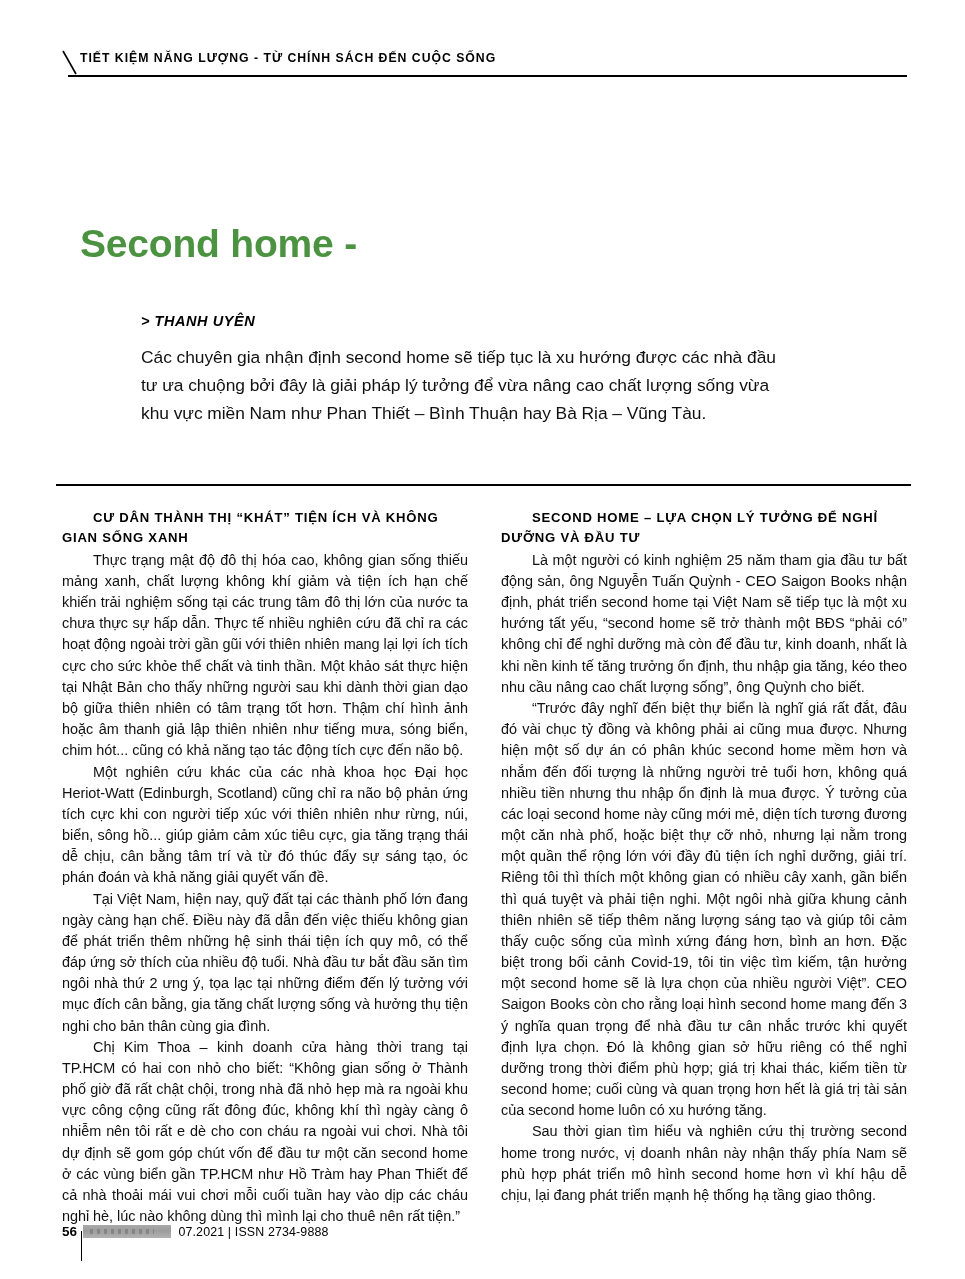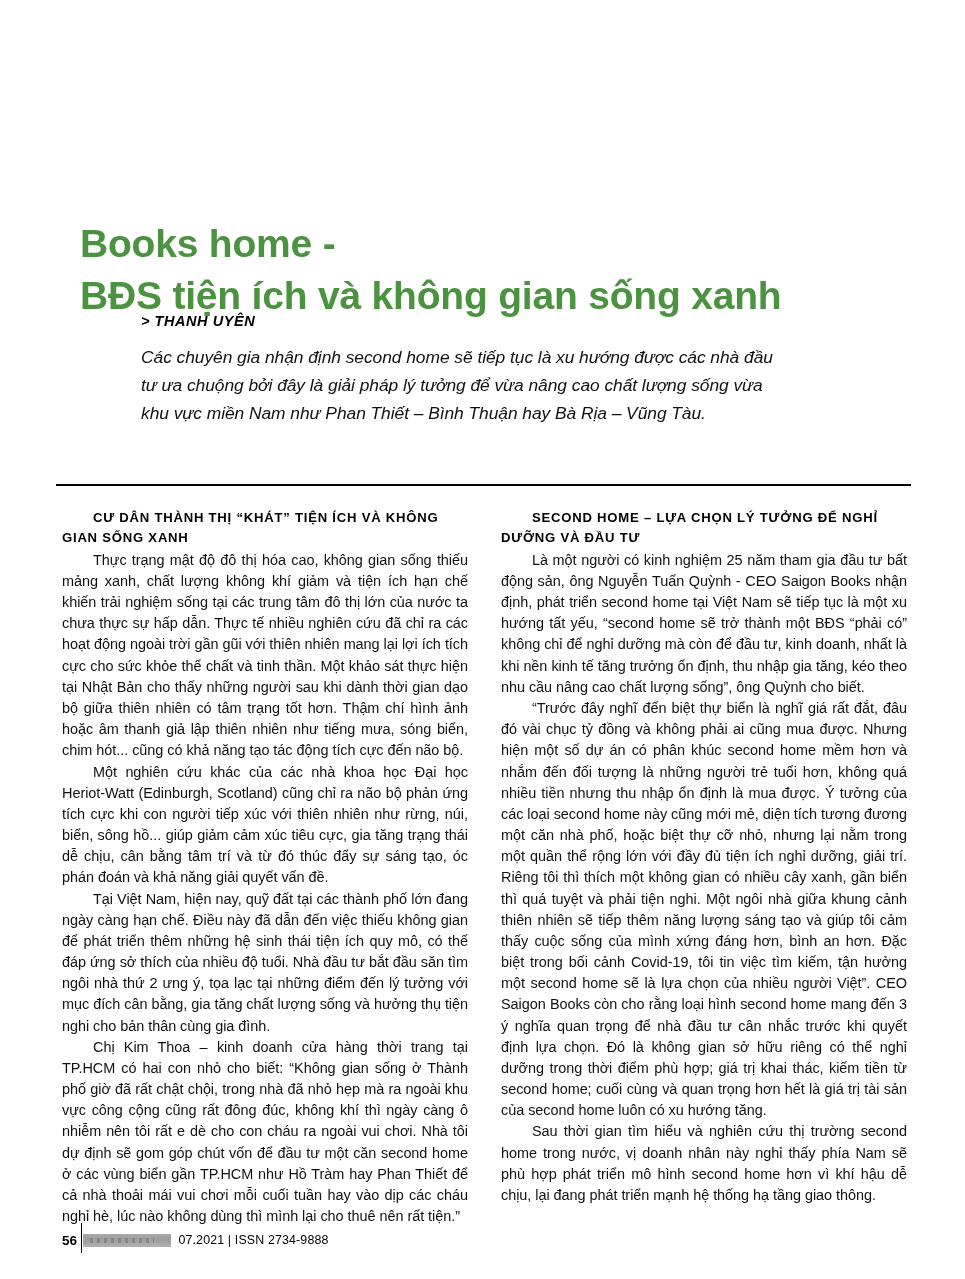--- a/index.html
+++ b/index.html
@@ -89,21 +89,20 @@
   .deck {
     position: absolute;
     left: 141px;
     top: 343px;
     width: 700px;
     font-size: 17.4px;
     line-height: 1.62;
     color: #111;
     text-align: left;
     letter-spacing: -0.05px;
-    font-style: italic;
   }
   .deck .dk-line { display: block; white-space: nowrap; }
 
   
   .deck-rule {
     position: absolute;
     left: 56px;
     top: 484px;
     width: 855px;
     height: 1.7px;
@@ -143,21 +142,21 @@
   .bodytext + .bodytext { margin-top: 0; }
   .bodytext.indent { text-indent: 31px; }
 
   
   .footer {
     position: absolute;
     left: 62px;
     top: 1225px;
     height: 22px;
     display: flex;
-    align-items: flex-end;
+    align-items: flex-start;
   }
   .footer .folio {
     font-size: 13.5px;
     font-weight: 700;
     color: #000;
     line-height: 1;
     padding-right: 4px;
   }
   .footer .folio-rule {
     width: 1.4px;
@@ -190,24 +189,32 @@
     margin-left: 7px;
     white-space: nowrap;
     letter-spacing: 0.15px;
   }
 </style>
 </head>
 <body>
 
 <div class="page">
 
+  <div class="running-header">
+    <span class="slash">
+      <svg width="16" height="26" viewBox="0 0 16 26">
+        <line x1="1" y1="1" x2="14" y2="24" stroke="#000" stroke-width="1.6"></line>
+      </svg>
+    </span>
+    <div class="rh-text">TIẾT KIỆM NĂNG LƯỢNG - TỪ CHÍNH SÁCH ĐẾN CUỘC SỐNG</div>
+    <div class="rh-rule"></div>
+  </div>
 
   <h1 class="headline" style="color: rgb(75, 146, 65);">
-    <span class="hl-line">Books home -</span>
-    <span class="hl-line">BĐS tiện ích và không gian sống xanh</span>
+    <span class="hl-line">Second home -</span>
   </h1>
 
   <div class="byline">&gt; THANH UYÊN</div>
 
   <div class="deck">
     <span class="dk-line">Các chuyên gia nhận định second home sẽ tiếp tục là xu hướng được các nhà đầu</span>
     <span class="dk-line">tư ưa chuộng bởi đây là giải pháp lý tưởng để vừa nâng cao chất lượng sống vừa</span>
     <span class="dk-line">khu vực miền Nam như Phan Thiết – Bình Thuận hay Bà Rịa – Vũng Tàu.</span>
   </div>
 
@@ -220,21 +227,21 @@
       <p class="bodytext indent">Thực trạng mật độ đô thị hóa cao, không gian sống thiếu mảng xanh, chất lượng không khí giảm và tiện ích hạn chế khiến trải nghiệm sống tại các trung tâm đô thị lớn của nước ta chưa thực sự hấp dẫn. Thực tế nhiều nghiên cứu đã chỉ ra các hoạt động ngoài trời gần gũi với thiên nhiên mang lại lợi ích tích cực cho sức khỏe thể chất và tinh thần. Một khảo sát thực hiện tại Nhật Bản cho thấy những người sau khi dành thời gian dạo bộ giữa thiên nhiên có tâm trạng tốt hơn. Thậm chí hình ảnh hoặc âm thanh giả lập thiên nhiên như tiếng mưa, sóng biển, chim hót... cũng có khả năng tạo tác động tích cực đến não bộ.</p>
       <p class="bodytext indent">Một nghiên cứu khác của các nhà khoa học Đại học Heriot-Watt (Edinburgh, Scotland) cũng chỉ ra não bộ phản ứng tích cực khi con người tiếp xúc với thiên nhiên như rừng, núi, biển, sông hồ... giúp giảm cảm xúc tiêu cực, gia tăng trạng thái dễ chịu, cân bằng tâm trí và từ đó thúc đẩy sự sáng tạo, óc phán đoán và khả năng giải quyết vấn đề.</p>
       <p class="bodytext indent">Tại Việt Nam, hiện nay, quỹ đất tại các thành phố lớn đang ngày càng hạn chế. Điều này đã dẫn đến việc thiếu không gian để phát triển thêm những hệ sinh thái tiện ích quy mô, có thể đáp ứng sở thích của nhiều độ tuổi. Nhà đầu tư bắt đầu săn tìm ngôi nhà thứ 2 ưng ý, tọa lạc tại những điểm đến lý tưởng với mục đích cân bằng, gia tăng chất lượng sống và hưởng thụ tiện nghi cho bản thân cùng gia đình.</p>
       <p class="bodytext indent">Chị Kim Thoa – kinh doanh cửa hàng thời trang tại TP.HCM có hai con nhỏ cho biết: “Không gian sống ở Thành phố giờ đã rất chật chội, trong nhà đã nhỏ hẹp mà ra ngoài khu vực công cộng cũng rất đông đúc, không khí thì ngày càng ô nhiễm nên tôi rất e dè cho con cháu ra ngoài vui chơi. Nhà tôi dự định sẽ gom góp chút vốn để đầu tư một căn second home ở các vùng biển gần TP.HCM như Hồ Tràm hay Phan Thiết để cả nhà thoải mái vui chơi mỗi cuối tuần hay vào dịp các cháu nghỉ hè, lúc nào không dùng thì mình lại cho thuê nên rất tiện.”</p>
     </div>
 
     <div class="col">
       <h2 class="sec-head">SECOND HOME – LỰA CHỌN LÝ TƯỞNG ĐỂ NGHỈ DƯỠNG VÀ ĐẦU TƯ</h2>
       <p class="bodytext indent">Là một người có kinh nghiệm 25 năm tham gia đầu tư bất động sản, ông Nguyễn Tuấn Quỳnh - CEO Saigon Books nhận định, phát triển second home tại Việt Nam sẽ tiếp tục là một xu hướng tất yếu, “second home sẽ trở thành một BĐS “phải có” không chỉ để nghỉ dưỡng mà còn để đầu tư, kinh doanh, nhất là khi nền kinh tế tăng trưởng ổn định, thu nhập gia tăng, kéo theo nhu cầu nâng cao chất lượng sống”, ông Quỳnh cho biết.</p>
       <p class="bodytext indent">“Trước đây nghĩ đến biệt thự biển là nghĩ giá rất đắt, đâu đó vài chục tỷ đồng và không phải ai cũng mua được. Nhưng hiện một số dự án có phân khúc second home mềm hơn và nhắm đến đối tượng là những người trẻ tuổi hơn, không quá nhiều tiền nhưng thu nhập ổn định là mua được. Ý tưởng của các loại second home này cũng mới mẻ, diện tích tương đương một căn nhà phố, hoặc biệt thự cỡ nhỏ, nhưng lại nằm trong một quần thể rộng lớn với đầy đủ tiện ích nghỉ dưỡng, giải trí. Riêng tôi thì thích một không gian có nhiều cây xanh, gần biển thì quá tuyệt và phải tiện nghi. Một ngôi nhà giữa khung cảnh thiên nhiên sẽ tiếp thêm năng lượng sáng tạo và giúp tôi cảm thấy cuộc sống của mình xứng đáng hơn, bình an hơn. Đặc biệt trong bối cảnh Covid-19, tôi tin việc tìm kiếm, tận hưởng một second home sẽ là lựa chọn của nhiều người Việt”. CEO Saigon Books còn cho rằng loại hình second home mang đến 3 ý nghĩa quan trọng để nhà đầu tư cân nhắc trước khi quyết định lựa chọn. Đó là không gian sở hữu riêng có thể nghỉ dưỡng trong thời điểm phù hợp; giá trị khai thác, kiếm tiền từ second home; cuối cùng và quan trọng hơn hết là giá trị tài sản của second home luôn có xu hướng tăng.</p>
-      <p class="bodytext indent">Sau thời gian tìm hiểu và nghiên cứu thị trường second home trong nước, vị doanh nhân này nghỉ thấy phía Nam sẽ phù hợp phát triển mô hình second home hơn vì khí hậu dễ chịu, lại đang phát triển mạnh hệ thống hạ tầng giao thông.</p>
+      <p class="bodytext indent">Sau thời gian tìm hiểu và nghiên cứu thị trường second home trong nước, vị doanh nhân này nhận thấy phía Nam sẽ phù hợp phát triển mô hình second home hơn vì khí hậu dễ chịu, lại đang phát triển mạnh hệ thống hạ tầng giao thông.</p>
     </div>
 
   </div>
 
   <div class="footer">
     <span class="folio">56</span>
     <span class="folio-rule"></span>
     <span class="masked-logo"></span>
     <span class="issue">07.2021  |  ISSN 2734-9888</span>
   </div>

